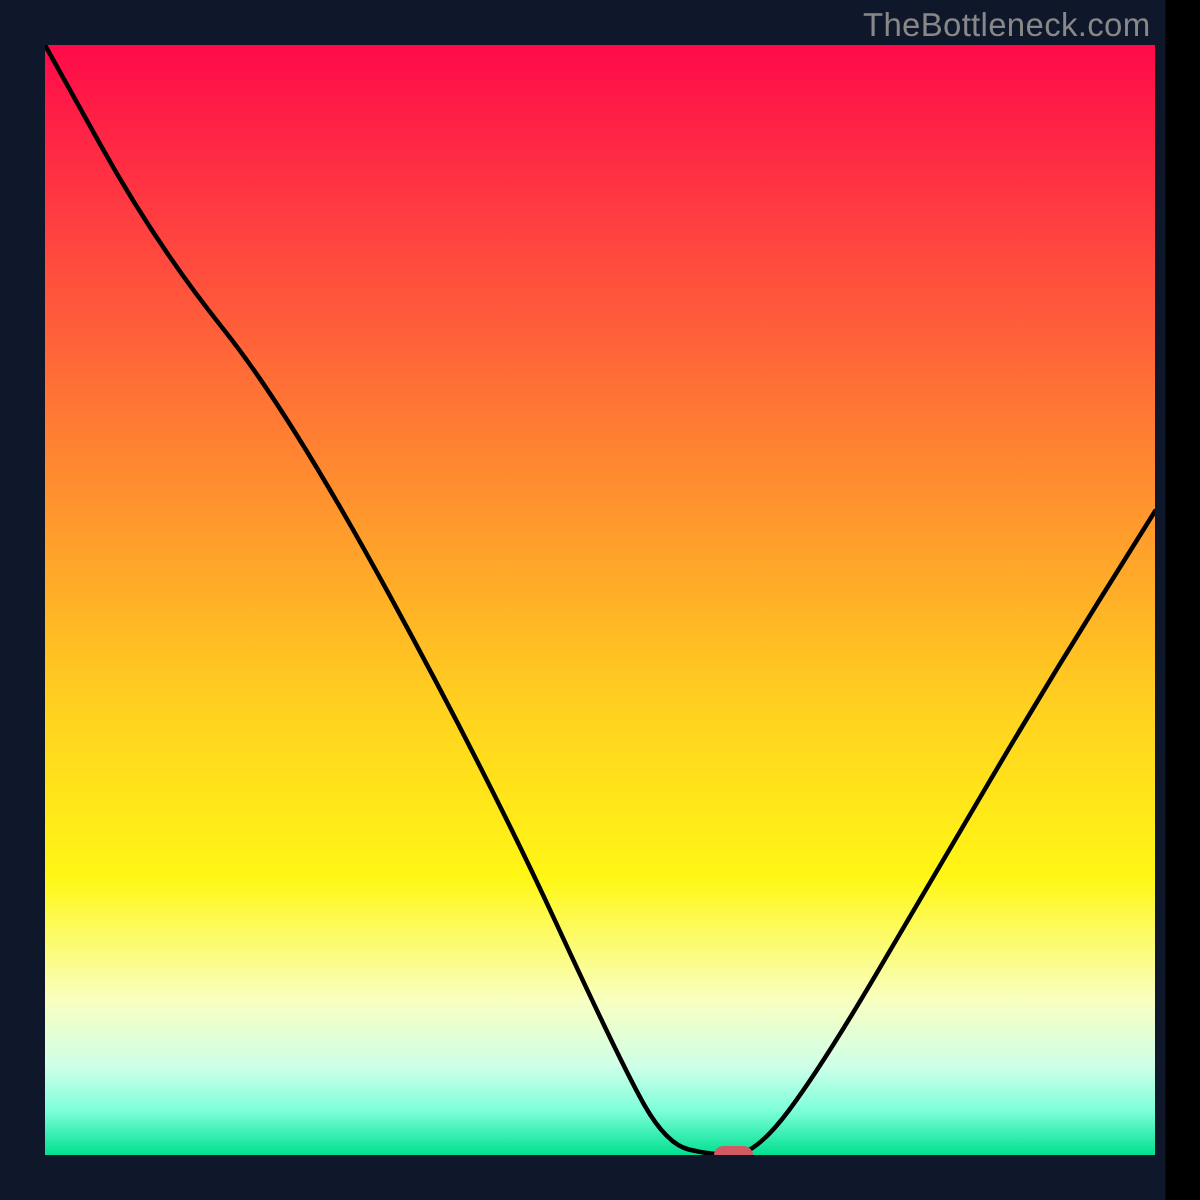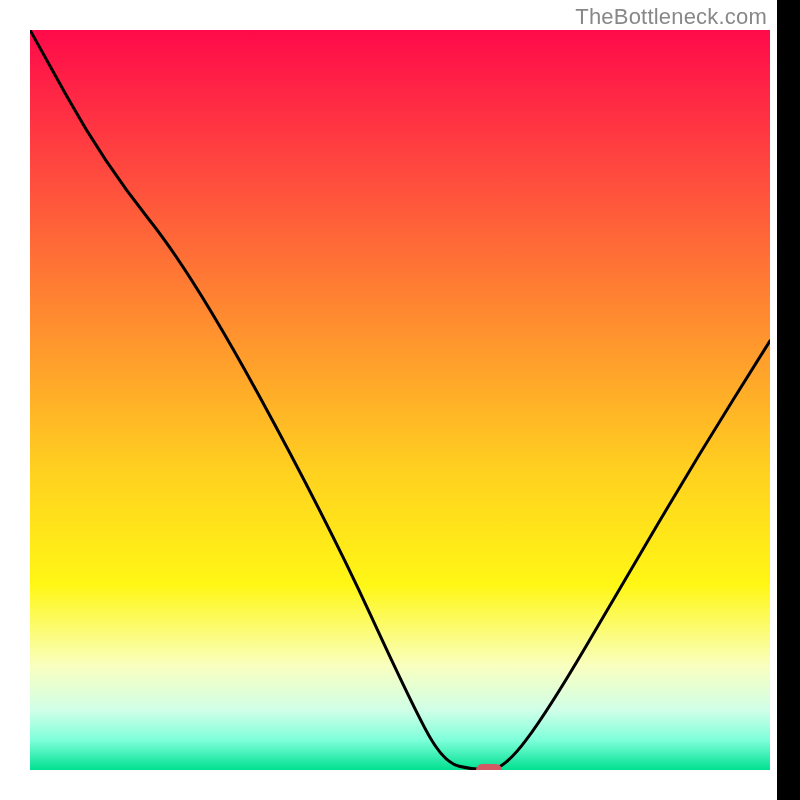--- a/index.html
+++ b/index.html
@@ -10,21 +10,21 @@
     background: #000;
     overflow: hidden;
     font-family: Arial, Helvetica, sans-serif;
   }
   .frame {
     position: absolute;
     left: 0;
     top: 0;
     width: 777px;
     height: 800px;
-    background: #ffffff;
+    background: #0f172a;
     text-align: right;
   }
   .watermark {
     position: absolute;
     top: 4px;
     right: 10px;
     color: #888;
     font-size: 22px;
     font-weight: 500;
     letter-spacing: 0.2px;

